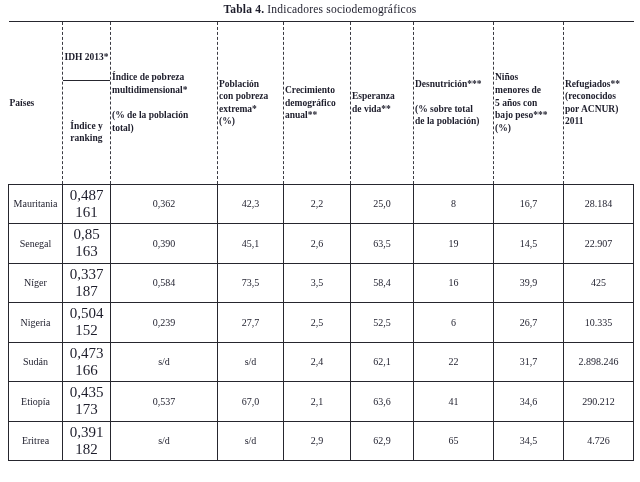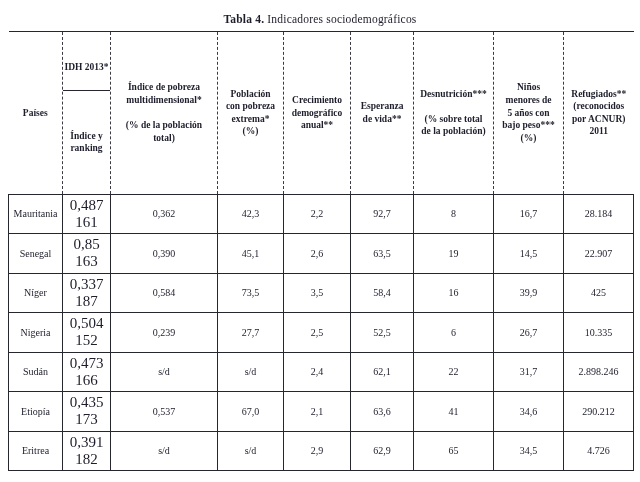--- a/index.html
+++ b/index.html
@@ -8,42 +8,42 @@
     width: 640px; height: 482px;
     font-family: "Liberation Serif", serif;
     color: #1d1d2b;
     overflow: hidden;
   }
   .page { width: 640px; height: 482px; position: relative; }
 
   .title {
     text-align: center;
     font-size: 11.5px;
-    padding-top: 13px;
+    padding-top: 3px;
     letter-spacing: 0.2px;
   }
   .title .bold { font-weight: bold; }
 
   table {
     border-collapse: collapse;
     table-layout: fixed;
     width: 625px;
     margin-left: 8px;
     margin-top: 6px;
   }
 
   
   thead th {
     border-top: 1.2px solid #26262e;
     border-bottom: 1.2px solid #26262e;
     border-right: 1px dashed #3a3a42;
     font-weight: bold;
     font-size: 9.5px;
     line-height: 1.32;
-    text-align: center;
+    text-align: left;
     vertical-align: middle;
     white-space: pre-line;
     height: 126px;
     padding: 2px 1px;
   }
   thead th:last-child { border-right: none; }
 
   thead th.idh-cell { padding: 0; }
   .idh-top {
     height: 46px;
@@ -130,21 +130,21 @@
       </tr>
     </thead>
     <tbody>
         <tr>
           <td>Mauritania</td>
           <td class="idh-val">0,487
 161</td>
           <td>0,362</td>
           <td>42,3</td>
           <td>2,2</td>
-          <td>92,7</td>
+          <td>25,0</td>
           <td>8</td>
           <td>16,7</td>
           <td>28.184</td>
         </tr>
         <tr>
           <td>Senegal</td>
           <td class="idh-val">0,85
 163</td>
           <td>0,390</td>
           <td>45,1</td>

